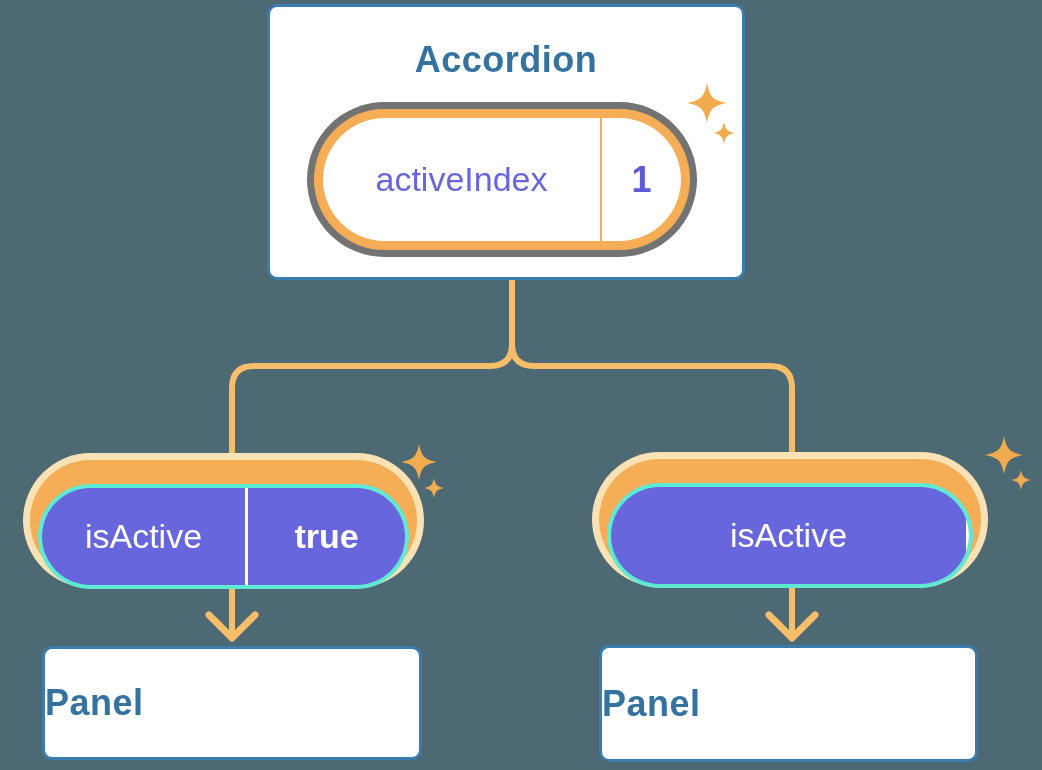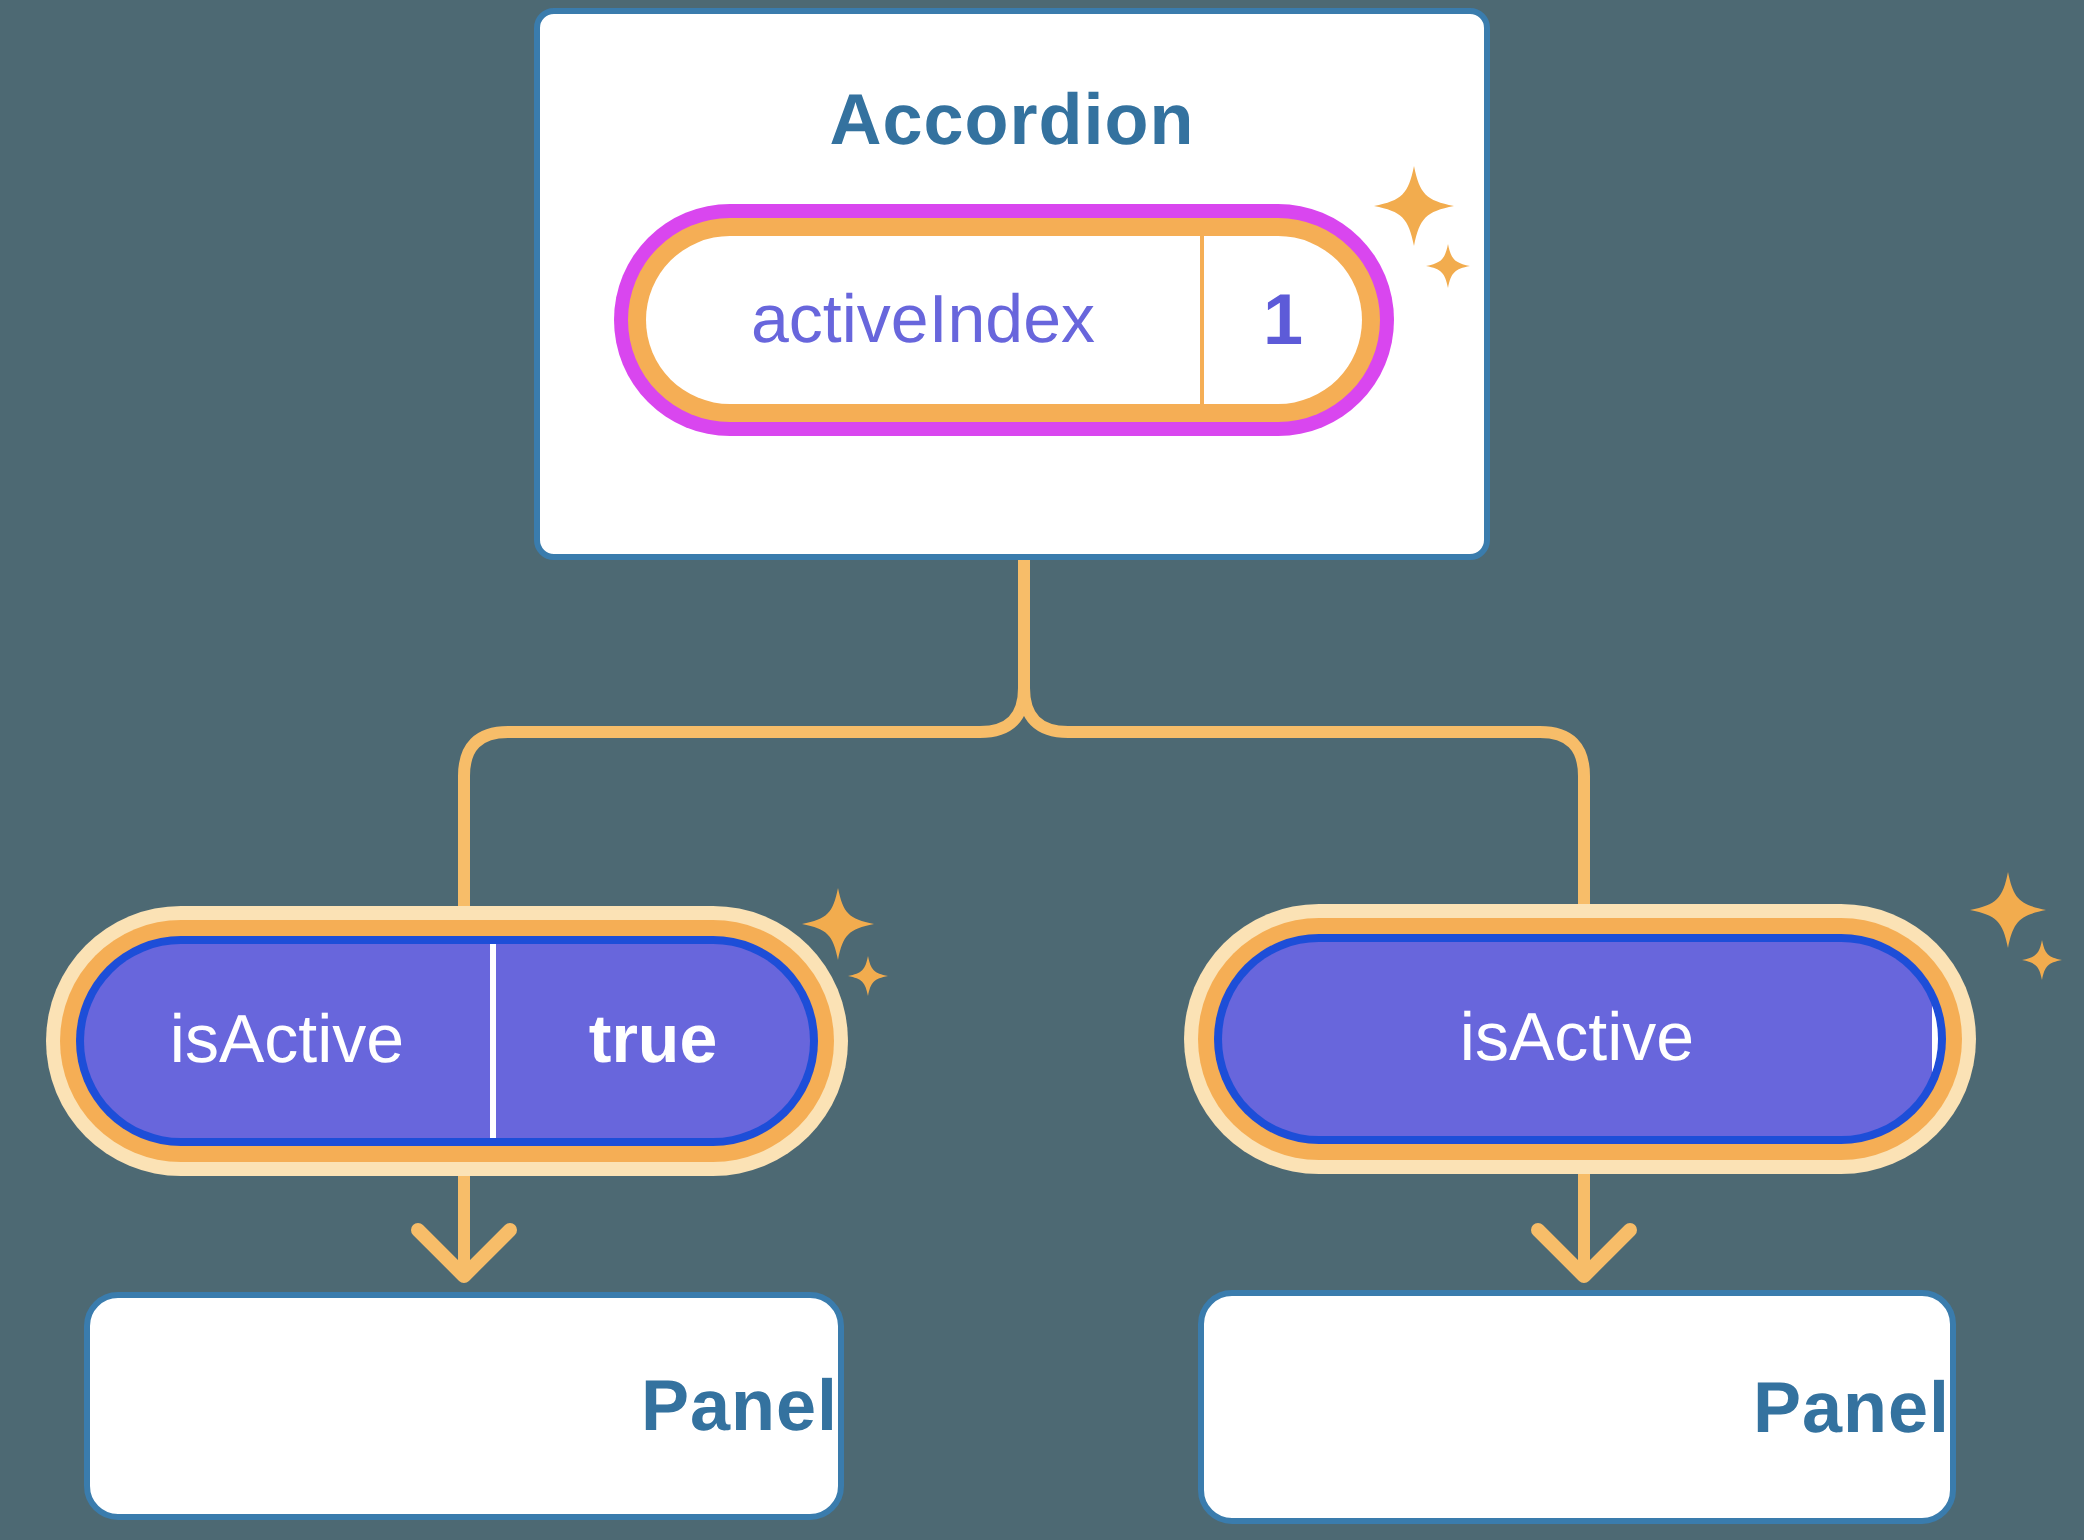--- a/index.html
+++ b/index.html
@@ -17,49 +17,49 @@
     border: 3px solid #3A7CAD; border-radius: 10px;
   }
   .accordion-box { left: 267px; top: 4px; width: 478px; height: 276px; }
   .accordion-title {
     position: absolute; left: 0; top: 32px; width: 100%;
     text-align: center; color: #34729F; font-size: 36px; font-weight: 600;
     letter-spacing: 0.5px;
   }
 
   
-  .state-pill { position: absolute; left: 307px; top: 102px; width: 390px; height: 116px;
-    border-radius: 999px; background: #d946ef; padding: 7px; }
+  .state-pill { position: absolute; left: 307px; top: 102px; width: 390px; height: 155px;
+    border-radius: 999px; background: #737373; padding: 7px; }
   .state-ring { width: 100%; height: 100%; border-radius: 999px; background: #F5AE55; padding: 9px; }
   .state-inner { width: 100%; height: 100%; border-radius: 999px; background: #ffffff;
     display: flex; align-items: stretch; overflow: hidden; }
   .state-label { flex: 1; display: flex; align-items: center; justify-content: center;
     color: #6866DC; font-size: 34px; }
   .state-sep { width: 2px; background: #F5AE55; }
   .state-value { width: 79px; display: flex; align-items: center; justify-content: center;
     color: #5D5BD8; font-size: 36px; font-weight: 700; }
 
   
   .prop-pill { position: absolute; border-radius: 999px; background: #FBE2B5; padding: 7px; }
   .prop-pill.left  { left: 23px;  top: 453px; width: 401px; height: 135px; }
   .prop-pill.right { left: 592px; top: 452px; width: 396px; height: 135px; }
   .prop-ring  { width: 100%; height: 100%; border-radius: 999px; background: #F5AE55; padding: 8px; }
-  .prop-white { width: 100%; height: 100%; border-radius: 999px; background: #1d4ed8; padding: 4px; }
+  .prop-white { width: 100%; height: 100%; border-radius: 999px; background: #5eead4; padding: 4px; margin-top: 16px; }
   .prop-purple { width: 100%; height: 100%; border-radius: 999px; background: #6866DC;
     display: flex; align-items: stretch; overflow: hidden; }
   .prop-label { flex: 1; display: flex; align-items: center; justify-content: center;
     color: #ffffff; font-size: 34px; }
   .prop-sep { width: 3px; background: #ffffff; }
   .prop-value { display: flex; align-items: center; justify-content: center;
     color: #ffffff; font-size: 34px; font-weight: 700; }
   .prop-pill.left  .prop-value { width: 157px; }
   .prop-pill.right .prop-value { width: 135px; }
 
   
-  .panel-box { display: flex; align-items: center; justify-content: flex-end; border-radius: 17px; }
+  .panel-box { display: flex; align-items: center; justify-content: flex-start; }
   .panel-box.left  { left: 42px;  top: 646px; width: 380px; height: 114px; }
   .panel-box.right { left: 599px; top: 645px; width: 379px; height: 117px; }
   .panel-title { color: #34729F; font-size: 36px; font-weight: 600; letter-spacing: 0.5px; }
 
   .sparkles { position: absolute; }
   .sparkles.top   { left: 685px; top: 80px; }
   .sparkles.left  { left: 398px; top: 444px; }
   .sparkles.right { left: 982px; top: 435px; }
 </style>
 </head>

